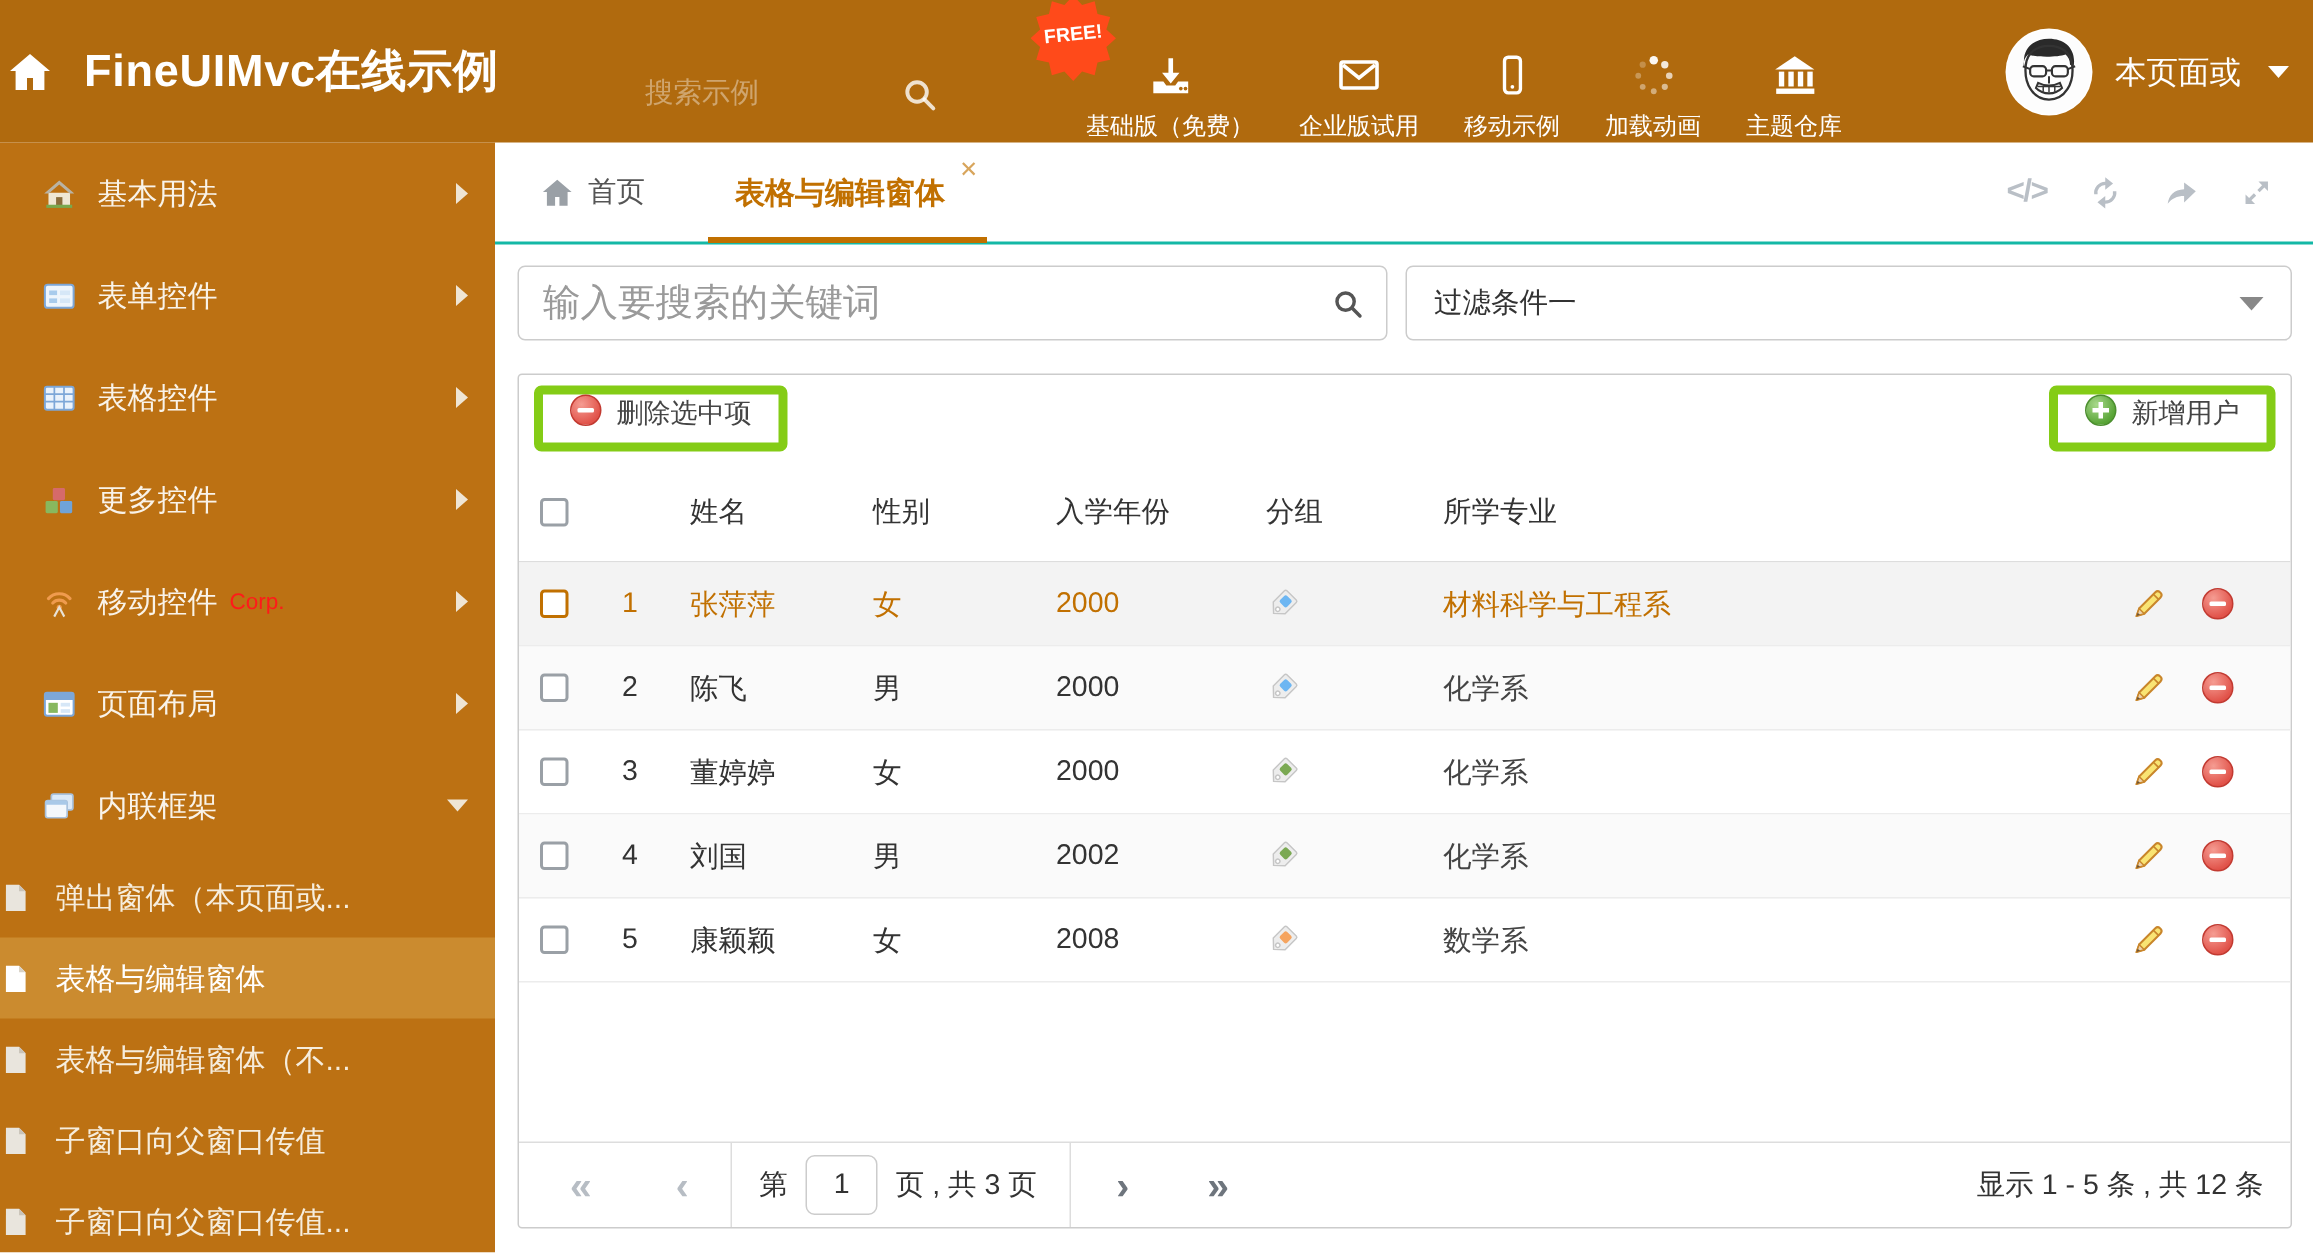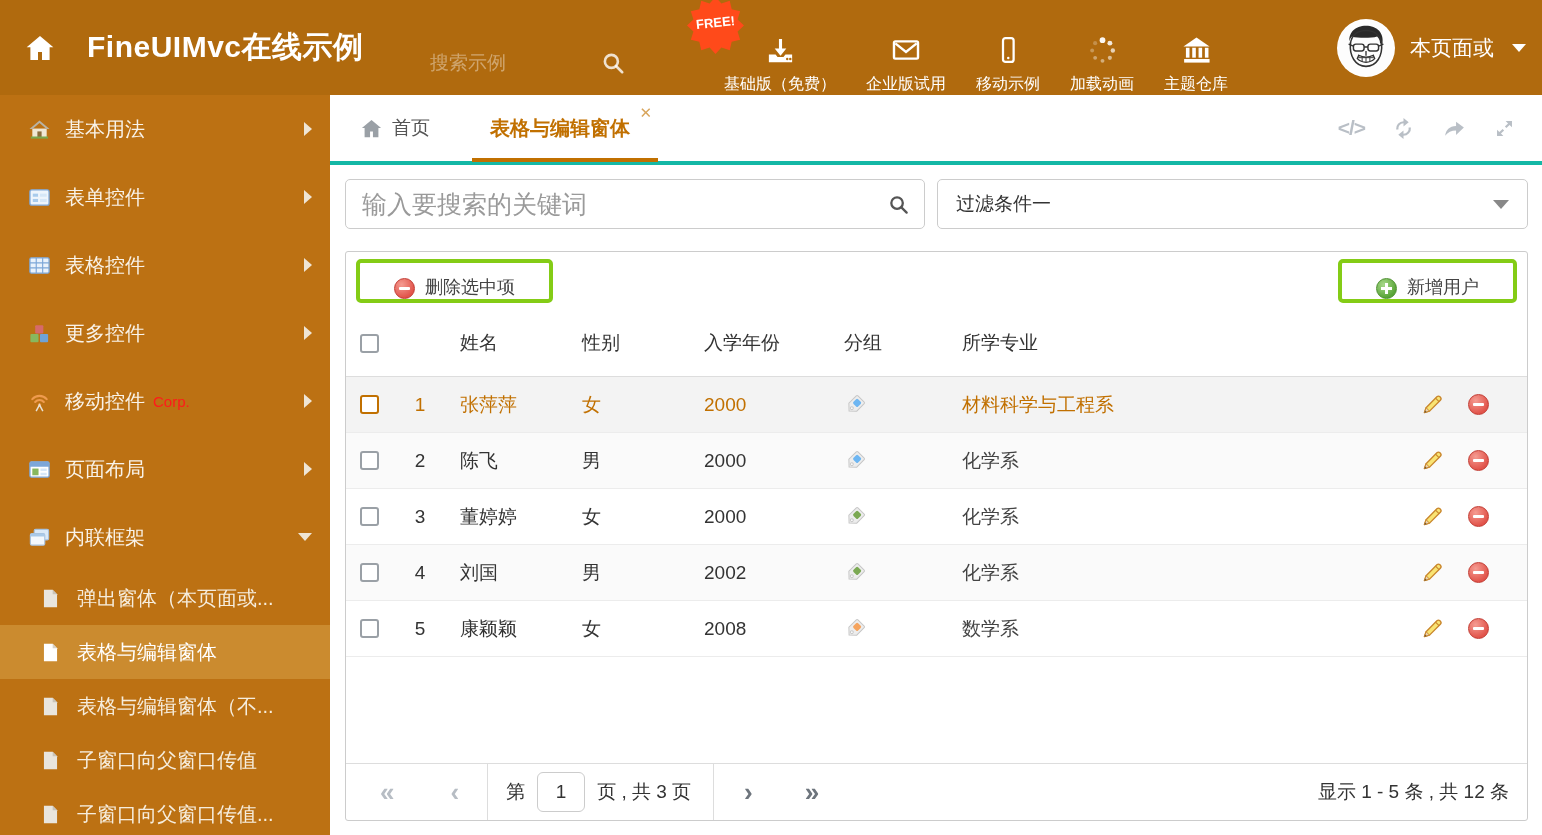--- a/index.html
+++ b/index.html
@@ -1,20 +1,20 @@
 <!DOCTYPE html>
 <html><head>
 <meta charset="utf-8">
 <style>
   html,body{margin:0;padding:0}
   body{width:1542px;height:835px;position:relative;overflow:hidden;background:#fff;
        font-family:"Liberation Sans","DejaVu Sans",sans-serif;}
   
   .hdr{position:absolute;left:0;top:0;width:100%;height:95px;background:#b06a0e;z-index:5}
-  .hdr-left{position:absolute;left:24px;top:0;height:95px;display:flex;align-items:center;gap:31px}
+  .hdr-left{position:absolute;left:4px;top:0;height:95px;display:flex;align-items:center;gap:20px}
   .hdr-title{color:#fff;font-size:30px;font-weight:bold;letter-spacing:.5px;white-space:nowrap}
   .hdr-search{position:absolute;left:428px;top:42px;width:212px;height:42px;display:flex;align-items:center}
   .hdr-search input{background:transparent;border:none;outline:none;color:rgba(255,255,255,.85);font-size:19px;width:160px;font-family:inherit}
   .hdr-search input::placeholder{color:rgba(255,255,255,.40)}
   .free-badge{position:absolute;left:687px;top:-3px;width:57px;height:57px;z-index:6}
   .fb-txt{position:absolute;left:0;top:18px;width:57px;text-align:center;color:#fff;font-weight:bold;font-size:13px;transform:rotate(-6deg)}
   .hdr-nav{position:absolute;left:724px;top:0;height:95px;display:flex;align-items:flex-end;gap:30px;padding-top:18px;box-sizing:border-box}
   .nav-item{display:flex;flex-direction:column;align-items:center;gap:7px;cursor:pointer}
   .nav-icon{height:34px;display:flex;align-items:center}
   .nav-label{color:#fff;font-size:16px;white-space:nowrap}
@@ -23,46 +23,46 @@
   .user-name{color:#fff;font-size:21px;white-space:nowrap}
   .caret{width:0;height:0;border-left:7px solid transparent;border-right:7px solid transparent;border-top:8px solid #fff;margin-left:3px}
   
   .sidebar{position:absolute;left:0;top:95px;width:330px;bottom:0;background:#bc7113;overflow:hidden}
   .menu-item{height:68px;display:flex;align-items:center;padding:0 18px 0 28px;cursor:pointer}
   .mi-icon{width:23px;height:23px;margin-right:14px;display:flex}
   .mi-label{color:#f9f3e9;font-size:20px}
   .mi-badge{color:#ff1a1a;font-size:15px;margin-left:8px}
   .mi-arrow{margin-left:auto;width:0;height:0;border-top:7px solid transparent;border-bottom:7px solid transparent;border-left:8px solid #efe5d4}
   .mi-arrow.down{border-left:7px solid transparent;border-right:7px solid transparent;border-top:8px solid #efe5d4;border-bottom:none}
-  .sub-item{height:54px;display:flex;align-items:center;padding-left:40px;cursor:pointer}
+  .sub-item{height:54px;display:flex;align-items:center;cursor:pointer}
   .sub-file{margin-right:16px;display:flex}
   .sub-label{color:#f6eddd;font-size:20px;white-space:nowrap}
   .sub-item.active{background:#cb8b2f}
   .sub-item.active .sub-label{color:#fff}
   
   .main{position:absolute;left:330px;top:95px;right:0;bottom:0;background:#fff}
-  .tabbar{height:66px;border-bottom:4px solid #14b8a6;display:flex;position:relative}
+  .tabbar{height:66px;border-bottom:2px solid #14b8a6;display:flex;position:relative}
   .tab-home{display:flex;align-items:center;gap:9px;margin-left:30px;font-size:19px;color:#555;cursor:pointer}
   .tab-active{position:relative;margin-left:42px;height:66px;display:flex;align-items:center;padding:0 28px 0 18px;color:#c17000;font-size:20px;font-weight:bold;cursor:pointer}
   .tab-active::after{content:"";position:absolute;left:0;right:0;bottom:-1px;height:4px;background:#c17000}
   .tab-close{position:absolute;top:9px;right:6px;color:#d8a55c;font-size:15px;font-weight:bold}
   .tab-tools{margin-left:auto;margin-right:26px;display:flex;align-items:center;gap:26px}
   .tool{color:#b9bfc6;cursor:pointer;display:flex;align-items:center}
   .tool.code{font-size:21px;font-weight:bold;letter-spacing:-1px}
   
   .filter-row{display:flex;margin:14px 14px 0 15px;gap:12px}
   .search-box{width:580px;height:50px;border:1px solid #ccc;border-radius:5px;display:flex;align-items:center;box-sizing:border-box;padding:0 14px;background:#fff}
   .search-box input{flex:1;border:none;outline:none;font-size:25px;color:#333;font-family:inherit}
   .search-box input::placeholder{color:#9a9a9a}
   .filter-select{flex:1;height:50px;border:1px solid #ccc;border-radius:5px;display:flex;align-items:center;box-sizing:border-box;padding:0 18px;font-size:19px;color:#333;cursor:pointer}
   .sel-caret{margin-left:auto;width:0;height:0;border-left:8px solid transparent;border-right:8px solid transparent;border-top:9px solid #888}
   
   .panel{margin:22px 14px 0 15px;border:1px solid #ccc;border-radius:3px;height:570px;display:flex;flex-direction:column;box-sizing:border-box;overflow:hidden}
   .panel-toolbar{display:flex;align-items:center;padding:8px 10px;height:58px;box-sizing:border-box}
-  .btn{display:inline-flex;align-items:flex-end;gap:10px;height:44px;padding:0 34px;background:#fff;border:4px solid #84cc16;border-radius:5px;font-size:18px;color:#444;cursor:pointer;font-family:inherit}
+  .btn{display:inline-flex;align-items:flex-start;gap:10px;height:44px;padding:0 18px;background:#fff;border:6px solid #84cc16;border-radius:5px;font-size:18px;color:#444;cursor:pointer;font-family:inherit}
   .btn-add{margin-left:auto}
   .ico-minus{width:21px;height:21px;border-radius:50%;background:radial-gradient(circle at 35% 30%,#f59c92,#e1534a 72%);border:1px solid #c23a31;position:relative;box-sizing:border-box;flex:none}
   .ico-minus::after{content:"";position:absolute;left:4px;right:4px;top:7.5px;height:3.5px;background:#fff;border-radius:1px}
   .ico-plus{width:21px;height:21px;border-radius:50%;background:radial-gradient(circle at 35% 30%,#a8d98b,#58a436 72%);border:1px solid #4c8f2f;position:relative;box-sizing:border-box;flex:none}
   .ico-plus::after{content:"";position:absolute;left:4px;right:4px;top:7.5px;height:3.5px;background:#fff}
   .ico-plus::before{content:"";position:absolute;top:4px;bottom:4px;left:7.8px;width:3.5px;background:#fff}
   .thead{display:flex;align-items:center;height:66px;border-bottom:1px solid #ddd;font-size:19px;color:#333}
   .cell{box-sizing:border-box;padding-left:12px}
   .col-chk{width:46px;display:flex;justify-content:center;padding-left:0}
   .col-idx{width:56px;text-align:center;padding-left:0}

